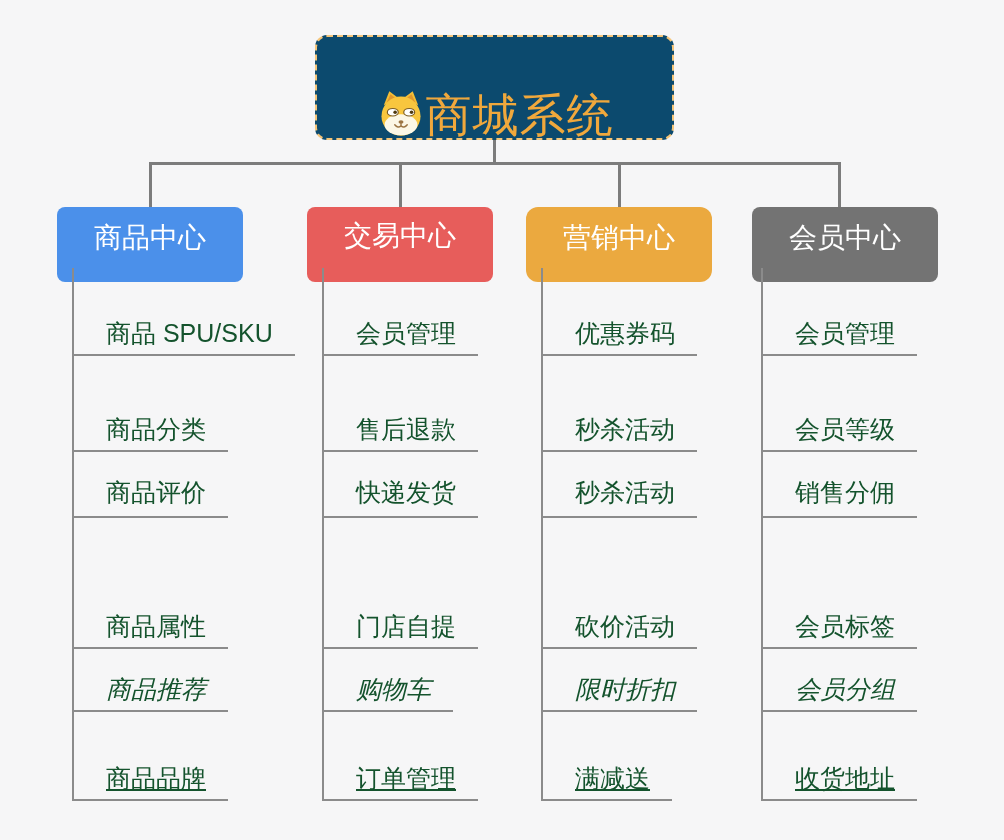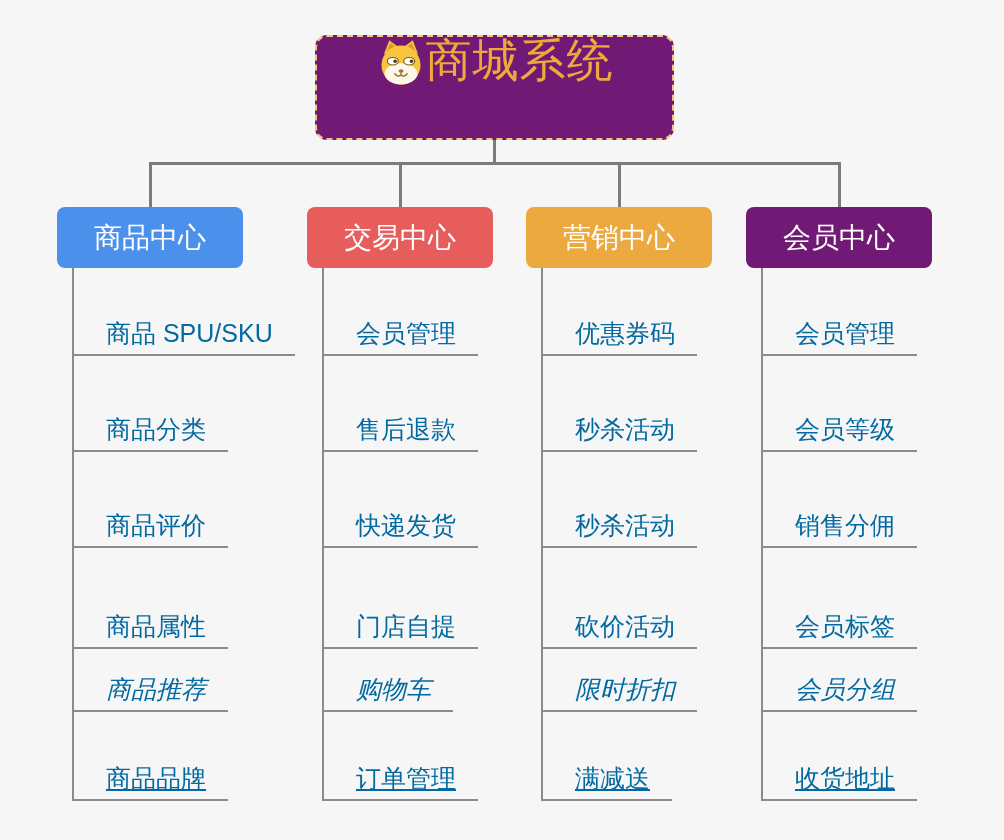--- a/index.html
+++ b/index.html
@@ -12,26 +12,26 @@
     width:1004px; height:840px;
     background:#F6F6F7;
     overflow:hidden;
   }
 
   
   .root-node {
     position:absolute;
     left:315px; top:35px;
     width:359px; height:105px;
-    background:#701a75;
+    background:#0c4a6e;
     border:2px dashed #F4C478;
     border-radius:12px;
     box-sizing:border-box;
     display:flex;
-    align-items:flex-start;
+    align-items:flex-end;
     justify-content:center;
     gap:0;
   }
   .root-title {
     font-size:46px;
     line-height:1;
     color:#F0A83C;
     letter-spacing:1px;
     white-space:nowrap;
   }
@@ -46,56 +46,56 @@
 
   
   .branch { position:absolute; top:0; width:0; }
   .branch.b0 { left:57px; }
   .branch.b1 { left:307px; }
   .branch.b2 { left:526px; }
   .branch.b3 { left:746px; }
 
   .branch-header {
     position:absolute; left:0; top:207px;
-    width:186px; height:61px;
+    width:186px; height:75px;
     border-radius:8px;
     color:#FFFFFF;
     font-size:28px;
     line-height:61px;
     text-align:center;
     white-space:nowrap;
     cursor:default;
   }
   .b0 .branch-header { background:#4B90EA; }
   .b1 .branch-header { background:#E75D5B; }
-  .b2 .branch-header { background:#EBA93F; }
+  .b2 .branch-header { background:#EBA93F;border-radius:12px; }
   .b3 .branch-header { background:#70C043; }
 
   .branch-line {
     position:absolute;
     left:15px; top:268px;
     width:2px; height:533px;
     background:#8B8B8B;
   }
 
   .branch-item {
     position:absolute;
     left:15px;
     height:42px;
     line-height:42px;
     padding:0 22px 0 34px;
     border-bottom:2px solid #8B8B8B;
     font-size:25px;
-    color:#0369a1;
+    color:#14532d;
     white-space:nowrap;
     cursor:default;
   }
   .branch-item.i0 { top:312px; }
   .branch-item.i1 { top:401px;margin-top:7px; }
-  .branch-item.i2 { top:504px; }
+  .branch-item.i2 { top:474px;font-family:Liberation Mono, monospace; }
   .branch-item.i3 { top:605px; }
   .branch-item.i4 { top:668px;font-style:italic; }
   .branch-item.i5 { top:757px;text-decoration:underline; }
 </style>
 </head>
 <body>
 
 <div class="stage">
 
   <svg class="connectors" viewBox="0 0 1004 220" shape-rendering="crispEdges">
@@ -132,21 +132,21 @@
     <div class="branch-line"></div>
     <div class="branch-item i0">商品 SPU/SKU</div>
     <div class="branch-item i1">商品分类</div>
     <div class="branch-item i2">商品评价</div>
     <div class="branch-item i3">商品属性</div>
     <div class="branch-item i4">商品推荐</div>
     <div class="branch-item i5">商品品牌</div>
   </div>
 
   <div class="branch b1">
-    <div class="branch-header" style="background-color: rgb(231, 93, 91);">交易中心</div>
+    <div class="branch-header" style="background-color: rgb(231, 93, 91); font-family: Liberation Mono, monospace;">交易中心</div>
     <div class="branch-line"></div>
     <div class="branch-item i0">会员管理</div>
     <div class="branch-item i1">售后退款</div>
     <div class="branch-item i2">快递发货</div>
     <div class="branch-item i3">门店自提</div>
     <div class="branch-item i4">购物车</div>
     <div class="branch-item i5">订单管理</div>
   </div>
 
   <div class="branch b2">
@@ -154,21 +154,21 @@
     <div class="branch-line"></div>
     <div class="branch-item i0">优惠券码</div>
     <div class="branch-item i1">秒杀活动</div>
     <div class="branch-item i2">秒杀活动</div>
     <div class="branch-item i3">砍价活动</div>
     <div class="branch-item i4">限时折扣</div>
     <div class="branch-item i5">满减送</div>
   </div>
 
   <div class="branch b3">
-    <div class="branch-header" style="background-color: #701a75;">会员中心</div>
+    <div class="branch-header" style="background-color: #737373; margin-left: 6px;">会员中心</div>
     <div class="branch-line"></div>
     <div class="branch-item i0">会员管理</div>
     <div class="branch-item i1">会员等级</div>
     <div class="branch-item i2">销售分佣</div>
     <div class="branch-item i3">会员标签</div>
     <div class="branch-item i4">会员分组</div>
     <div class="branch-item i5">收货地址</div>
   </div>
 
 </div>

